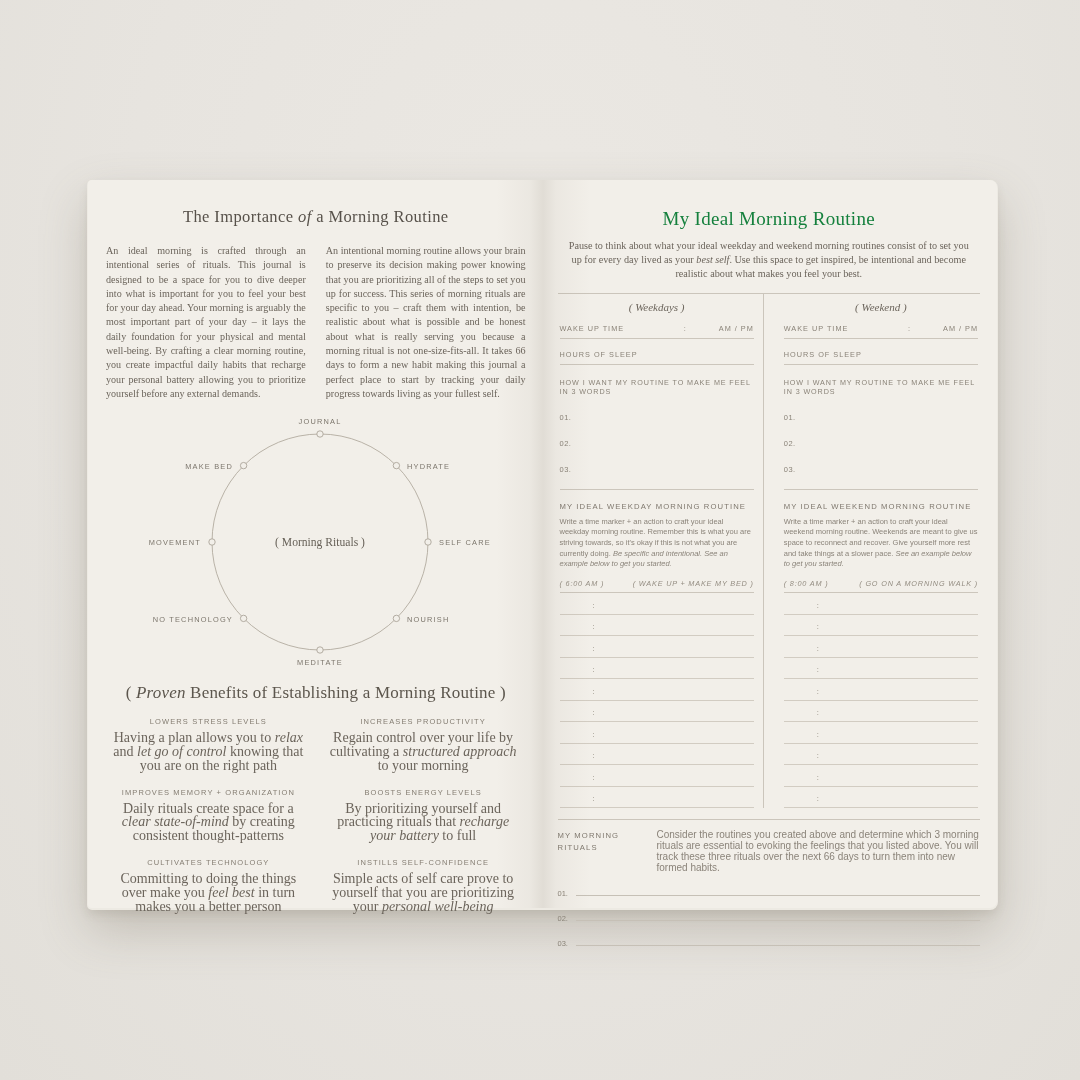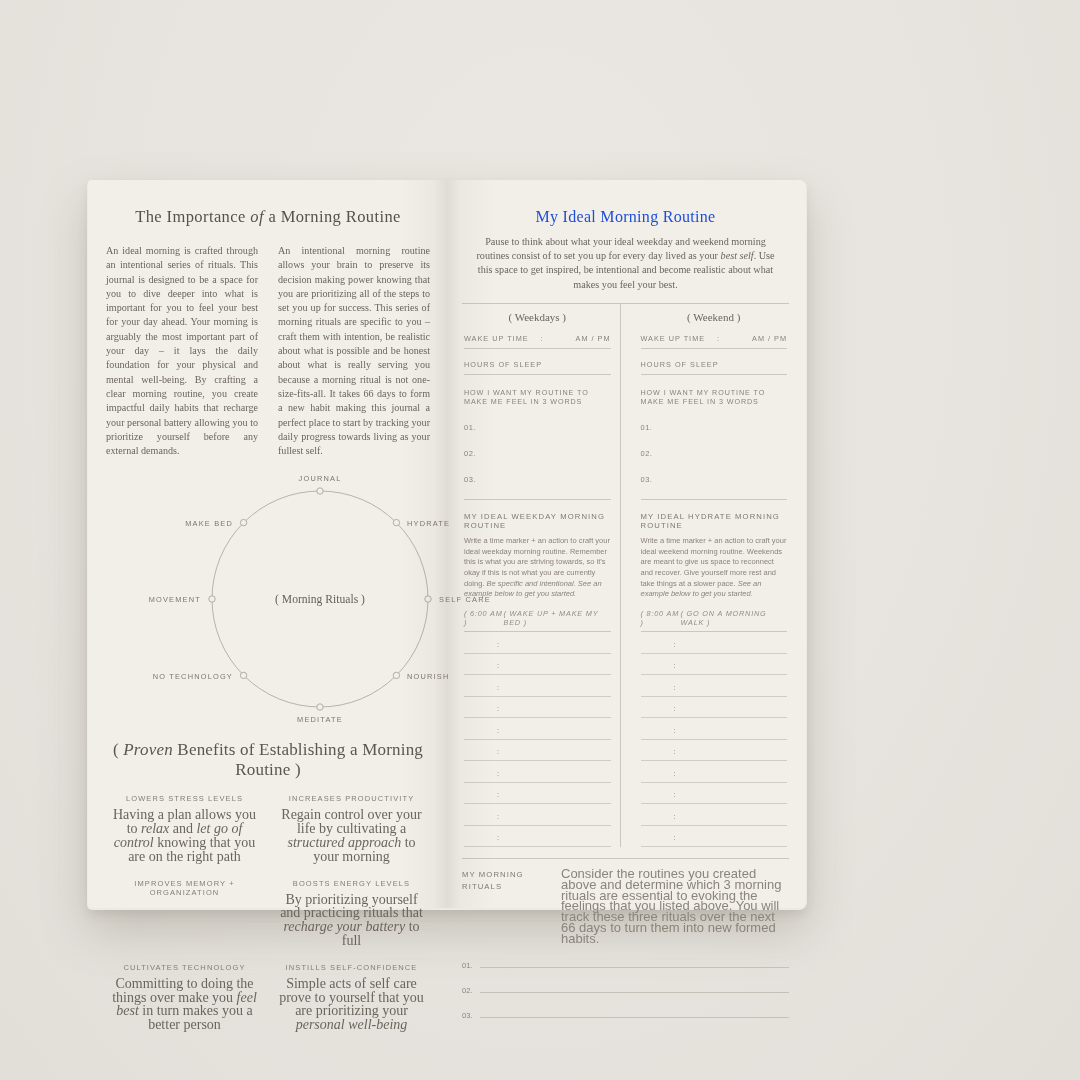--- a/index.html
+++ b/index.html
@@ -10,21 +10,21 @@
     font-family: "Liberation Serif", serif;
     position: relative; overflow: hidden;
   }
   .canvas {
     position: absolute; inset: 0;
     background: radial-gradient(ellipse at 50% 28%, #ebe8e3 0%, #e7e4df 55%, #e2dfd9 100%);
   }
   
   .book {
     position: absolute; left: 88px; top: 180px;
-    width: 718px; height: 728px;
+    width: 909px; height: 728px;
     display: flex;
     background: #f2efe9;
     border-radius: 4px 7px 7px 4px;
     box-shadow:
       0 1px 0 1px #edeae3,
       0 6px 10px rgba(120,110,95,.16),
       0 22px 48px rgba(115,105,90,.30);
   }
   .book::after {
     content: ""; position: absolute; left: 9px; right: 7px; bottom: -6px; height: 6px;
@@ -80,33 +80,33 @@
   .b-label {
     font-family: "Liberation Sans", sans-serif;
     font-size: 7.5px; letter-spacing: 1.1px; color: #847d72;
     margin-bottom: 5px;
   }
   .b-text { margin: 0; font-size: 14px; line-height: 13.8px; color: #6b645b; }
 
   
   .rp-title {
     margin: 3px 0 0; text-align: center; font-weight: 400;
-    font-size: 16px; letter-spacing: .3px; color: #1d4ed8;
+    font-size: 19px; letter-spacing: .3px; color: #15803d;
   }
   .rp-intro {
     margin: 9px 10px 0; text-align: center;
     font-size: 10.2px; line-height: 14.2px; color: #6b645b;
   }
   .rp-rule { border-top: 1px solid #cbc5bb; margin-top: 11px; }
   .rp-cols { display: flex; }
   .rp-col  { flex: 1; padding: 0 9px 0 2px; }
   .rp-col-2 { border-left: 1px solid #cbc5bb; padding: 0 2px 0 20px; }
   .col-header {
     margin-top: 7px; text-align: center;
-    font-size: 11px; color: #6b645b;
+    font-style: italic; font-size: 11px; color: #6b645b;
   }
   .field-row {
     display: flex; align-items: flex-end;
     border-bottom: 1px solid #ccc6bc;
     padding-bottom: 5px; margin-top: 11px;
     font-family: "Liberation Sans", sans-serif;
     font-size: 7.3px; letter-spacing: 1px; color: #8a8378;
   }
   .field-row .spacer { flex: 1; }
   .field-row .ampm { margin-left: 32px; text-align: center; }
@@ -147,21 +147,21 @@
   }
   .rituals-head { display: flex; gap: 11px; margin-top: 10px; }
   .rituals-label {
     width: 88px; flex: none;
     font-family: "Liberation Sans", sans-serif;
     font-size: 7.7px; letter-spacing: 1.1px; line-height: 12px; color: #7f786e;
   }
   .rituals-desc {
     margin: 0; flex: 1;
     font-family: "Liberation Sans", sans-serif;
-    font-size: 13px; line-height: 10.8px; color: #8b847a;
+    font-size: 10px; line-height: 10.8px; color: #8b847a;
   }
   .ritual-row {
     display: flex; align-items: baseline; margin-top: 15px;
     font-family: "Liberation Sans", sans-serif;
     font-size: 7.5px; color: #8a8378;
   }
   .ritual-row .line {
     flex: 1; margin-left: 8px; height: 8px;
     border-bottom: 1px solid #c6c0b6;
   }
@@ -210,20 +210,21 @@
         <div class="benefit">
           <div class="b-label">LOWERS STRESS LEVELS</div>
           <p class="b-text"><span>Having a plan allows you to </span><i>relax</i><span> and </span><i>let go of control</i><span> knowing that you are on the right path</span></p>
         </div>
         <div class="benefit">
           <div class="b-label">INCREASES PRODUCTIVITY</div>
           <p class="b-text"><span>Regain control over your life by cultivating a </span><i>structured approach</i><span> to your morning</span></p>
         </div>
         <div class="benefit">
           <div class="b-label">IMPROVES MEMORY + ORGANIZATION</div>
+          <p class="b-text"><span>Daily rituals create space for a </span><i>clear state-of-mind</i><span> by creating consistent thought-patterns</span></p>
         </div>
         <div class="benefit">
           <div class="b-label">BOOSTS ENERGY LEVELS</div>
           <p class="b-text"><span>By prioritizing yourself and practicing rituals that </span><i>recharge your battery</i><span> to full</span></p>
         </div>
         <div class="benefit">
           <div class="b-label">CULTIVATES TECHNOLOGY</div>
           <p class="b-text"><span>Committing to doing the things over make you </span><i>feel best</i><span> in turn makes you a better person</span></p>
         </div>
         <div class="benefit">
@@ -283,21 +284,21 @@
             <span class="ampm">AM  /  PM</span>
           </div>
           <div class="field-row">
             <span>HOURS OF SLEEP</span>
           </div>
           <div class="feel-label">HOW I WANT MY ROUTINE TO MAKE ME FEEL IN 3 WORDS</div>
           <div class="word-num">01.</div>
           <div class="word-num">02.</div>
           <div class="word-num">03.</div>
           <div class="sub-rule"></div>
-          <div class="routine-label">MY IDEAL HYDRATE MORNING ROUTINE</div>
+          <div class="routine-label">MY IDEAL WEEKEND MORNING ROUTINE</div>
           <p class="routine-desc"><span>Write a time marker + an action to craft your ideal weekend morning routine. Weekends are meant to give us space to reconnect and recover. Give yourself more rest and take things at a slower pace. </span><i>See an example below to get you started.</i></p>
           <div class="example-row">
             <span>( 8:00 AM )</span>
             <span>( GO ON A MORNING WALK )</span>
           </div>
           <div class="time-row">:</div>
           <div class="time-row">:</div>
           <div class="time-row">:</div>
           <div class="time-row">:</div>
           <div class="time-row">:</div>

